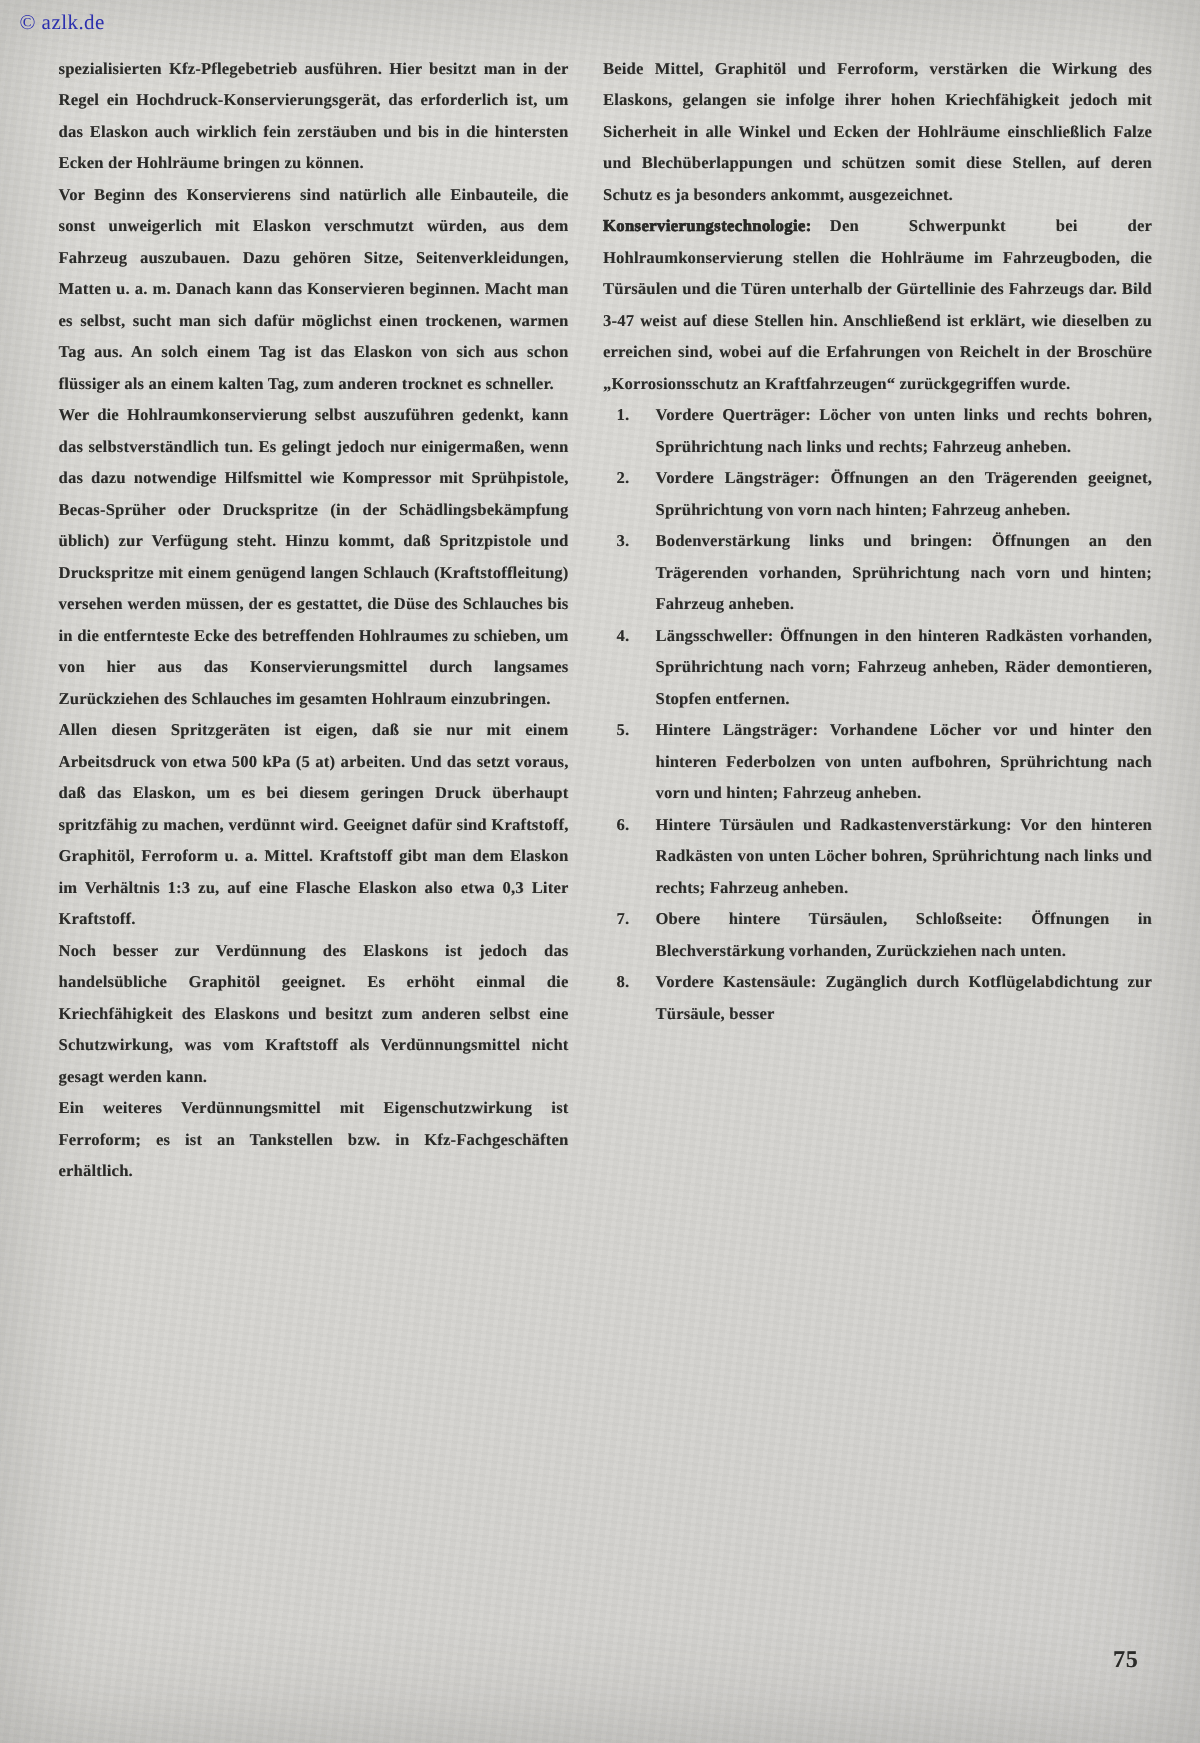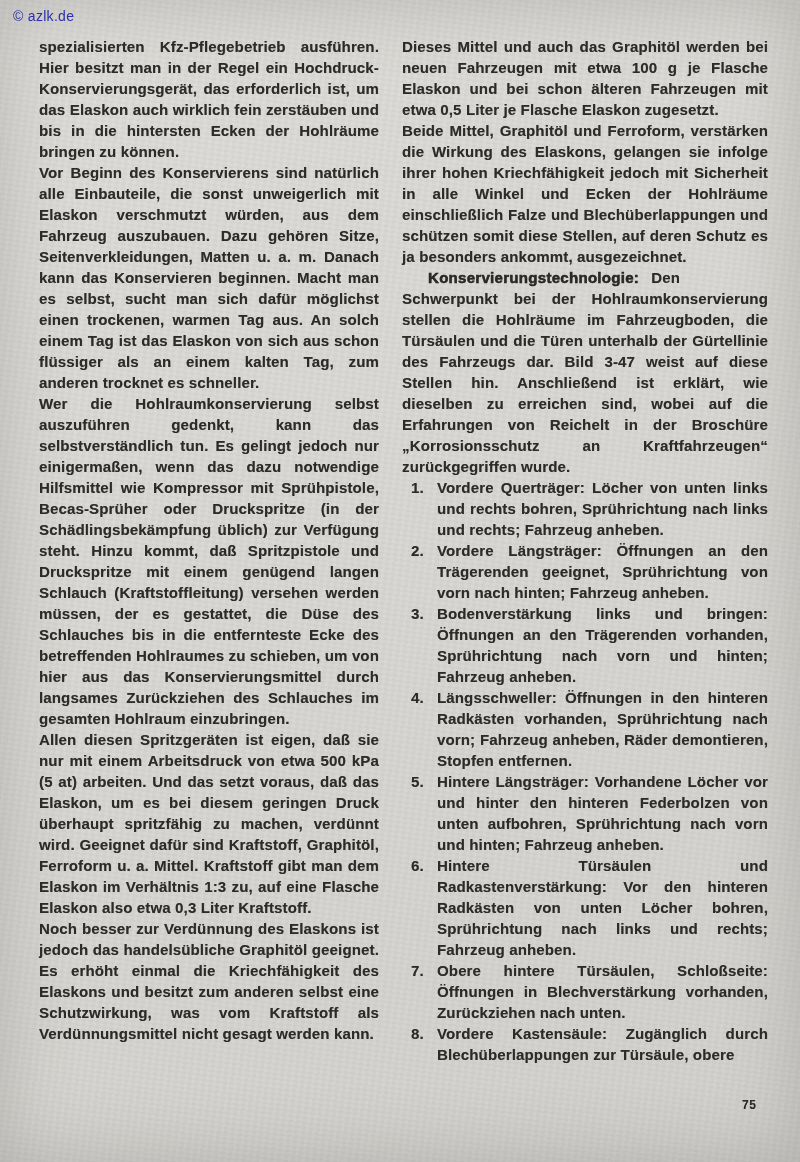--- a/index.html
+++ b/index.html
@@ -5,21 +5,21 @@
   html, body {
     margin: 0;
     padding: 0;
     background: #b9b8b5;
   }
   .page {
     position: relative;
     width: 800px;
     height: 1162px;
     overflow: hidden;
-    font-family: Liberation Sans, sans-serif;
+    font-family: Liberation Serif, serif;
     font-weight: 700;
     color: #2b2b29;
     background:
       repeating-linear-gradient(7deg, rgba(110,110,105,0.035) 0 2px, rgba(255,255,255,0.0) 2px 5px),
       repeating-linear-gradient(97deg, rgba(255,255,255,0.05) 0 3px, rgba(120,120,115,0.02) 3px 7px),
       linear-gradient(150deg, #dcdbd7 0%, #d7d6d2 45%, #d0cfcc 100%);
     box-shadow: inset 0 0 70px rgba(95,95,88,0.28);
     text-shadow: 0.2px 0.2px 0.35px rgba(55,55,50,0.45);
   }
   .watermark {
@@ -28,38 +28,37 @@
     top: 8px;
     font-size: 14px;
     font-weight: 400;
     letter-spacing: 0.3px;
     color: #2b2fae;
     text-shadow: none;
   }
   .col {
     position: absolute;
     top: 36px;
-    font-size: 15px;
+    font-size: 11px;
     line-height: 21px;
     letter-spacing: 0.15px;
     text-align: justify;
   }
   .col p {
     margin: 0;
     hyphens: auto;
     -webkit-hyphens: auto;
   }
   .col-left  { left: 39px;  width: 340px; }
   .col-right { left: 402px; width: 366px; }
   .section { margin-top: 38px; }
   .section .heading {
     -webkit-text-stroke: 0.45px #232321;
     letter-spacing: 0.3px;
     margin-right: 12px;
-    margin-left: 26px;
   }
   .list { margin: 0; padding: 0; }
   .list-item {
     display: flex;
     margin: 0;
     padding-left: 9px;
   }
   .list-item .num {
     flex: 0 0 26px;
     text-align: left;
@@ -67,42 +66,42 @@
   .list-item .li-text {
     flex: 1;
     text-align: justify;
     hyphens: auto;
     -webkit-hyphens: auto;
   }
   .page-number {
     position: absolute;
     left: 742px;
     top: 1098px;
-    font-size: 12px;
+    font-size: 16px;
     letter-spacing: 0.5px;
     text-align: center;
   }
 </style>
 </head>
 <body>
 
 <div class="page">
 
   <div class="watermark">© azlk.de</div>
 
   <div class="col col-left">
     <p>spezialisierten Kfz-Pflegebetrieb ausführen. Hier besitzt man in der Regel ein Hochdruck-Konservierungsgerät, das erforderlich ist, um das Elaskon auch wirklich fein zerstäuben und bis in die hintersten Ecken der Hohlräume bringen zu können.</p>
     <p>Vor Beginn des Konservierens sind natürlich alle Einbauteile, die sonst unweigerlich mit Elaskon verschmutzt würden, aus dem Fahrzeug auszubauen. Dazu gehören Sitze, Seitenverkleidungen, Matten u. a. m. Danach kann das Konservieren beginnen. Macht man es selbst, sucht man sich dafür möglichst einen trockenen, warmen Tag aus. An solch einem Tag ist das Elaskon von sich aus schon flüssiger als an einem kalten Tag, zum anderen trocknet es schneller.</p>
     <p>Wer die Hohlraumkonservierung selbst auszuführen gedenkt, kann das selbstverständlich tun. Es gelingt jedoch nur einigermaßen, wenn das dazu notwendige Hilfsmittel wie Kompressor mit Sprühpistole, Becas-Sprüher oder Druckspritze (in der Schädlingsbekämpfung üblich) zur Verfügung steht. Hinzu kommt, daß Spritzpistole und Druckspritze mit einem genügend langen Schlauch (Kraftstoffleitung) versehen werden müssen, der es gestattet, die Düse des Schlauches bis in die entfernteste Ecke des betreffenden Hohlraumes zu schieben, um von hier aus das Konservierungsmittel durch langsames Zurückziehen des Schlauches im gesamten Hohlraum einzubringen.</p>
     <p>Allen diesen Spritzgeräten ist eigen, daß sie nur mit einem Arbeitsdruck von etwa 500 kPa (5 at) arbeiten. Und das setzt voraus, daß das Elaskon, um es bei diesem geringen Druck überhaupt spritzfähig zu machen, verdünnt wird. Geeignet dafür sind Kraftstoff, Graphitöl, Ferroform u. a. Mittel. Kraftstoff gibt man dem Elaskon im Verhältnis 1:3 zu, auf eine Flasche Elaskon also etwa 0,3 Liter Kraftstoff.</p>
     <p>Noch besser zur Verdünnung des Elaskons ist jedoch das handelsübliche Graphitöl geeignet. Es erhöht einmal die Kriechfähigkeit des Elaskons und besitzt zum anderen selbst eine Schutzwirkung, was vom Kraftstoff als Verdünnungsmittel nicht gesagt werden kann.</p>
+    <p>Ein weiteres Verdünnungsmittel mit Eigenschutzwirkung ist Ferroform; es ist an Tankstellen bzw. in Kfz-Fachgeschäften erhältlich.</p>
   </div>
 
   <div class="col col-right">
-    <p>Dieses Mittel und auch das Graphitöl werden bei neuen Fahrzeugen mit etwa 100 g je Flasche Elaskon und bei schon älteren Fahrzeugen mit etwa 0,5 Liter je Flasche Elaskon zugesetzt.</p>
     <p>Beide Mittel, Graphitöl und Ferroform, verstärken die Wirkung des Elaskons, gelangen sie infolge ihrer hohen Kriechfähigkeit jedoch mit Sicherheit in alle Winkel und Ecken der Hohlräume einschließlich Falze und Blechüberlappungen und schützen somit diese Stellen, auf deren Schutz es ja besonders ankommt, ausgezeichnet.</p>
 
     <p class="section"><span class="heading">Konservierungstechnologie:</span><span>Den Schwerpunkt bei der Hohlraumkonservierung stellen die Hohlräume im Fahrzeugboden, die Türsäulen und die Türen unterhalb der Gürtellinie des Fahrzeugs dar. Bild 3-47 weist auf diese Stellen hin. Anschließend ist erklärt, wie dieselben zu erreichen sind, wobei auf die Erfahrungen von Reichelt in der Broschüre „Korrosionsschutz an Kraftfahrzeugen“ zurückgegriffen wurde.</span></p>
 
     <div class="list">
       <div class="list-item">
         <span class="num">1.</span>
         <span class="li-text">Vordere Querträger: Löcher von unten links und rechts bohren, Sprührichtung nach links und rechts; Fahrzeug anheben.</span>
       </div>
       <div class="list-item">
@@ -124,20 +123,20 @@
       <div class="list-item">
         <span class="num">6.</span>
         <span class="li-text">Hintere Türsäulen und Radkastenverstärkung: Vor den hinteren Radkästen von unten Löcher bohren, Sprührichtung nach links und rechts; Fahrzeug anheben.</span>
       </div>
       <div class="list-item">
         <span class="num">7.</span>
         <span class="li-text">Obere hintere Türsäulen, Schloßseite: Öffnungen in Blechverstärkung vorhanden, Zurückziehen nach unten.</span>
       </div>
       <div class="list-item">
         <span class="num">8.</span>
-        <span class="li-text">Vordere Kastensäule: Zugänglich durch Blechüberlappungen zur Türsäule, obere</span>
+        <span class="li-text">Vordere Kastensäule: Zugänglich durch Kotflügelabdichtung zur Türsäule, besser</span>
       </div>
     </div>
   </div>
 
   <div class="page-number">75</div>
 
 </div>
 
 </body></html>

